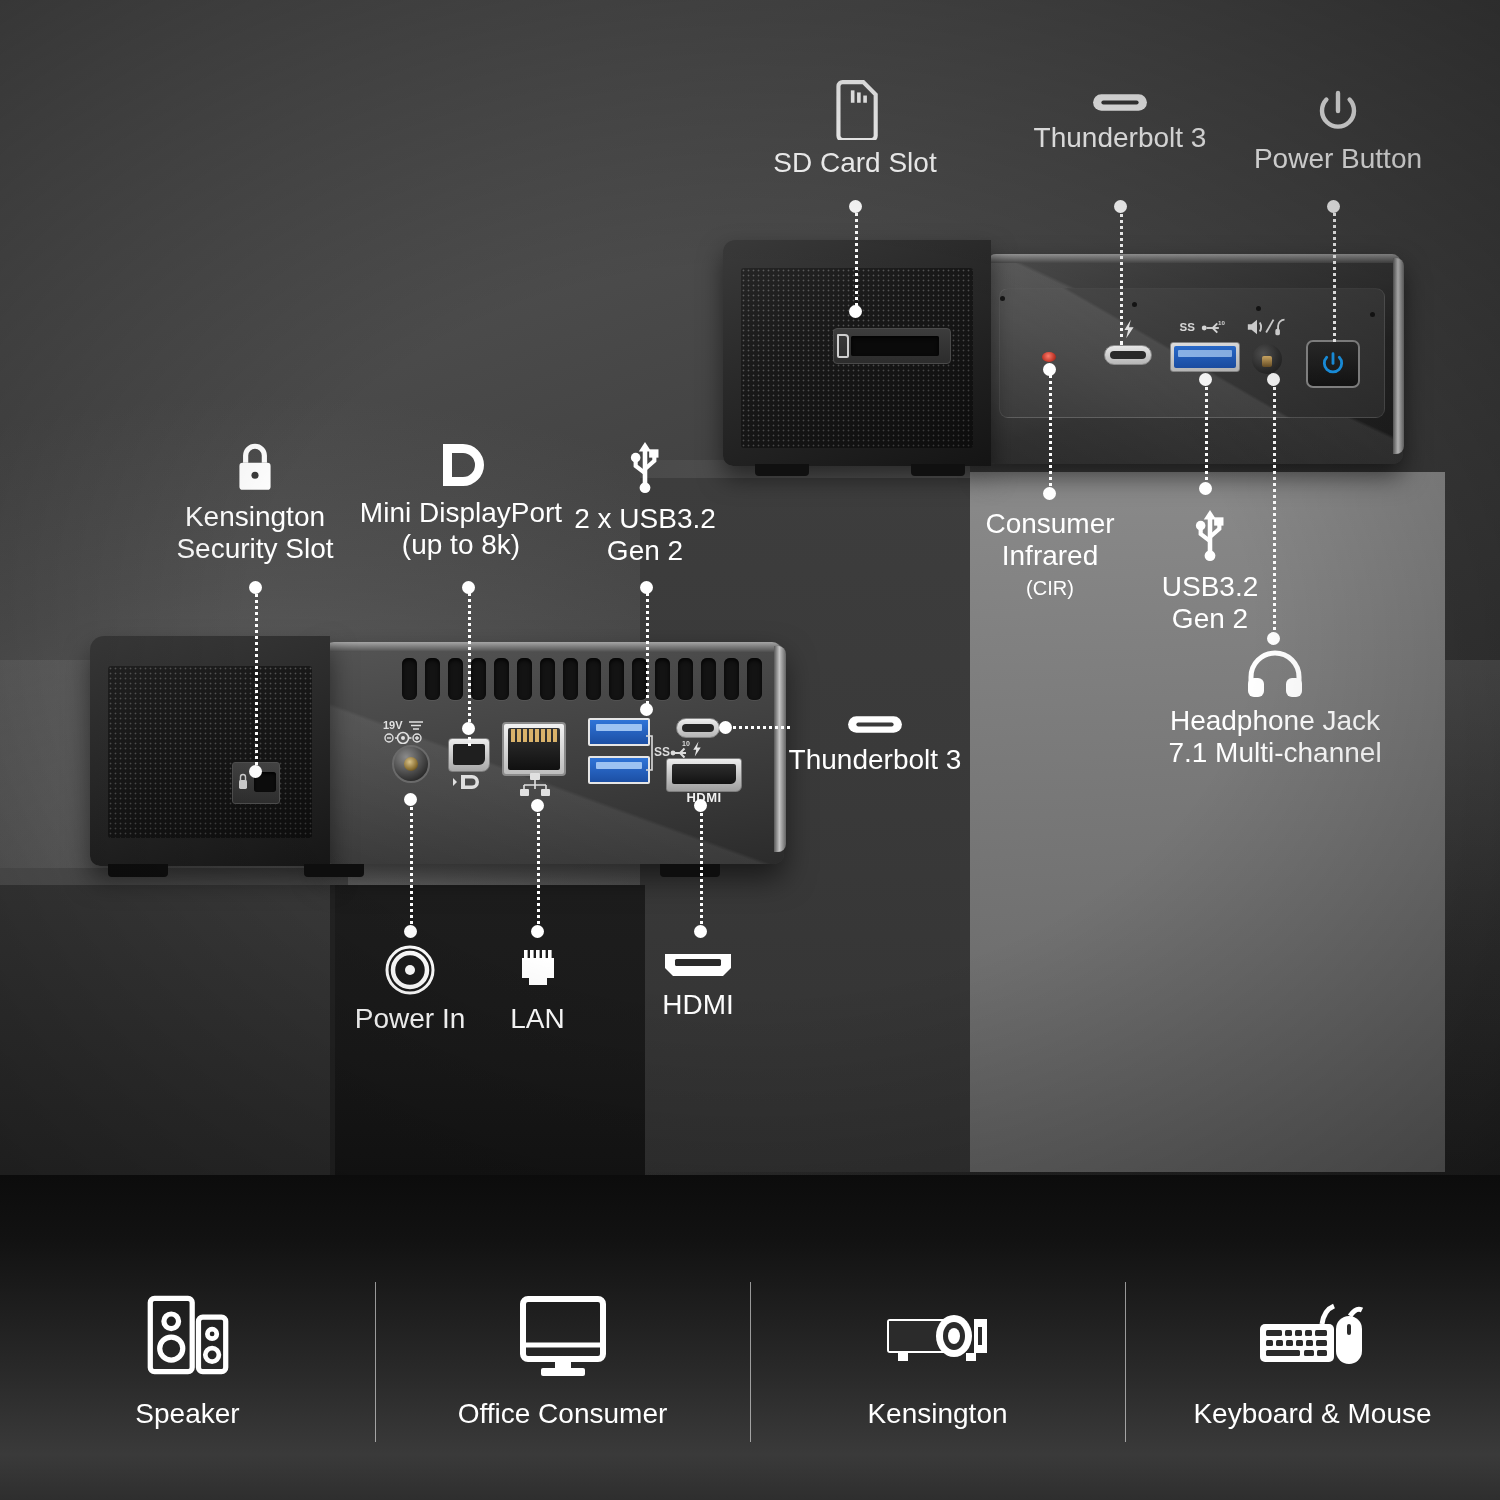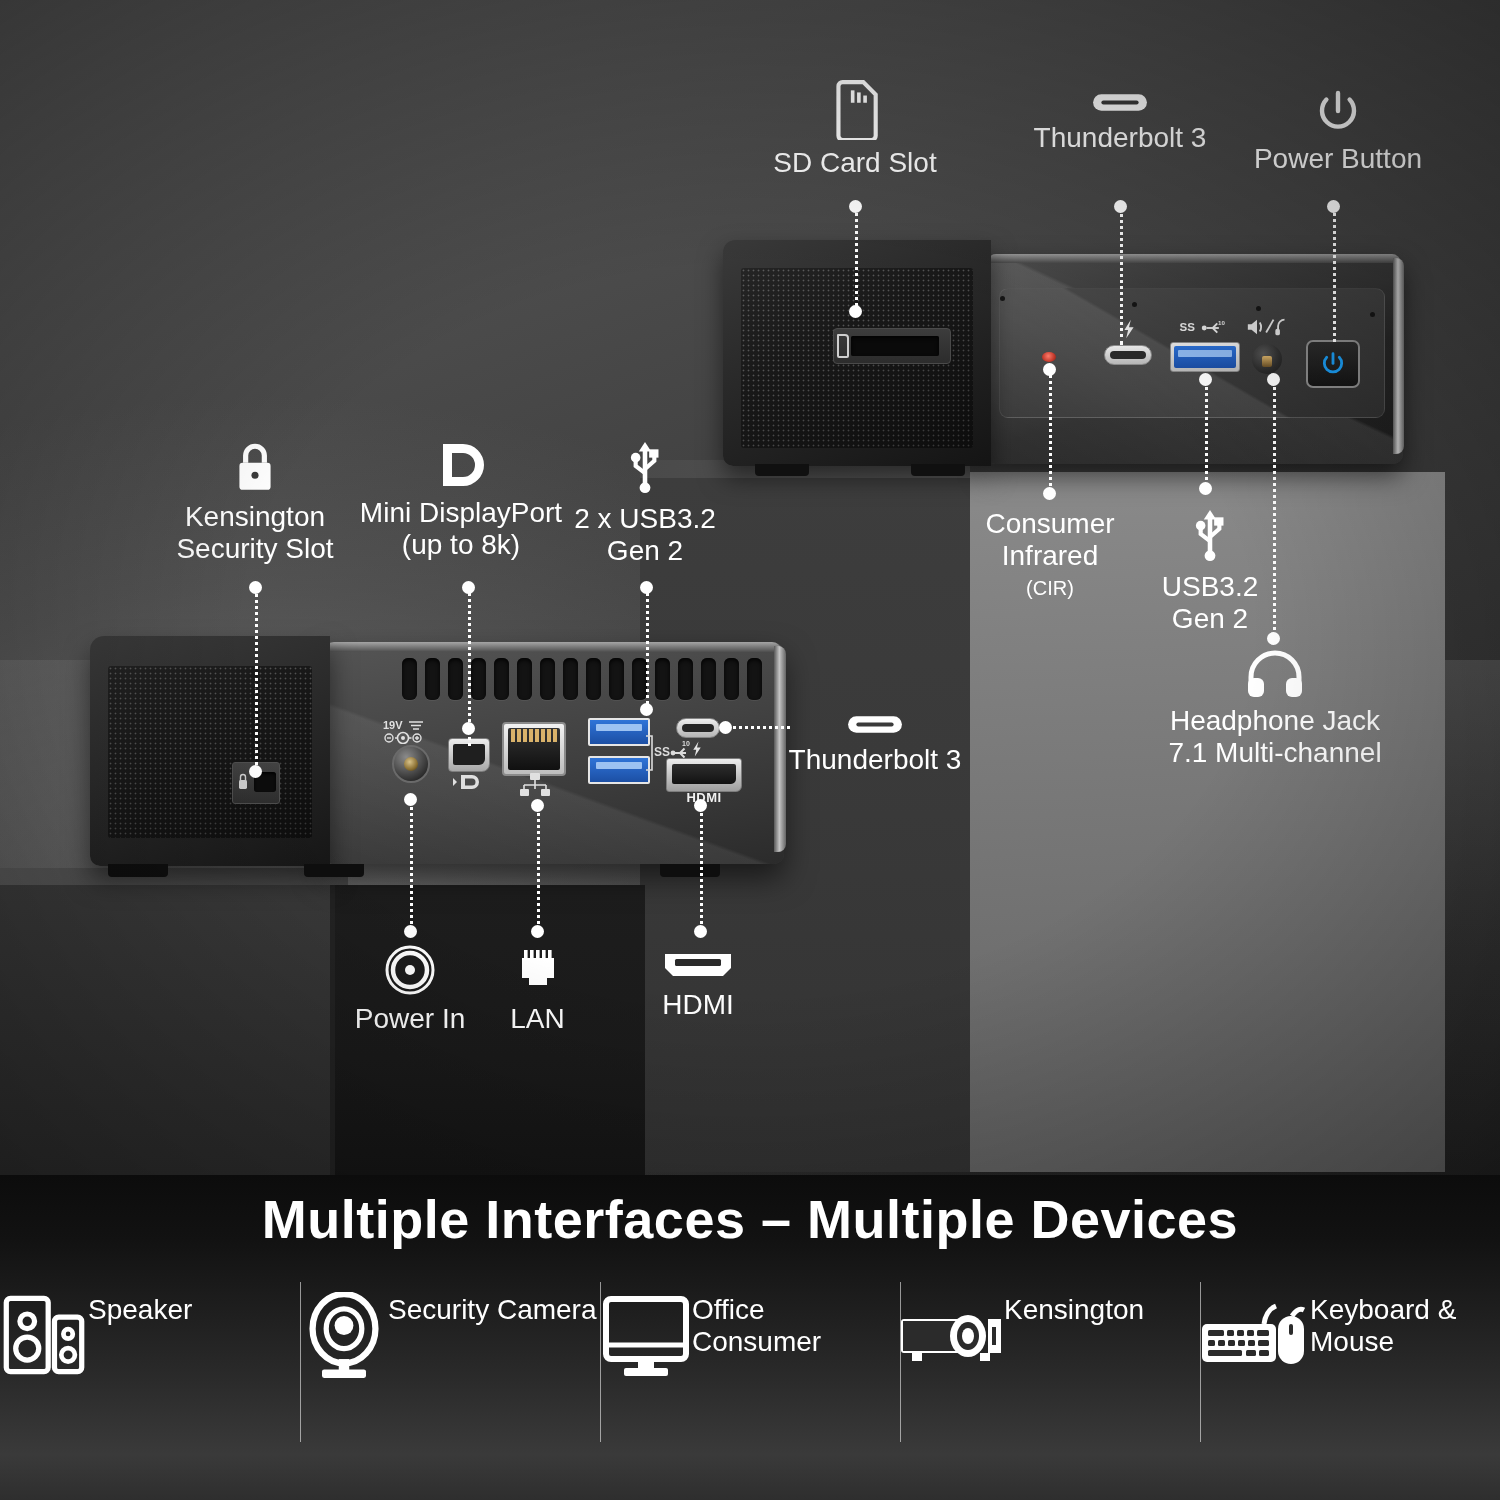--- a/index.html
+++ b/index.html
@@ -172,21 +172,21 @@
   .lead{position:absolute;border-left:3px dotted #fff;}
   .lead-h{position:absolute;border-top:3px dotted #fff;}
   .dot{position:absolute;width:13px;height:13px;border-radius:50%;background:#fff;}
 
   
   .banner{position:absolute;left:0;top:1175px;width:1500px;height:325px;
       background:linear-gradient(180deg,#0c0c0c 0%,#121212 20%,#2a2a2a 62%,#3a3a3a 86%,#2e2e2e 100%);}
   .banner-hd{position:absolute;left:0;top:1188px;width:1500px;text-align:center;
       font-size:54px;font-weight:bold;letter-spacing:.5px;color:#fff;}
   .strip{position:absolute;left:0;top:1272px;width:1500px;height:215px;display:flex;}
-  .cell{flex:1;position:relative;display:flex;flex-direction:row;justify-content:flex-start;padding-top:12px;}
+  .cell{flex:1;position:relative;display:flex;flex-direction:column;align-items:center;justify-content:flex-start;padding-top:12px;}
   .cell + .cell::before{content:"";position:absolute;left:0;top:10px;width:1px;height:160px;background:rgba(255,255,255,.55);}
   .cell-ico{height:104px;display:flex;align-items:center;justify-content:center;}
   .cell-lb{font-size:28px;margin-top:10px;color:#fff;}
 </style>
 </head>
 <body>
 
 <div class="stage">
 
   <div class="bg"></div>
@@ -539,50 +539,37 @@
     <div class="t1">Headphone Jack</div>
     <div class="t2">7.1 Multi-channel</div>
   </div>
   <div class="lead" style="left:1273px;top:380px;height:258px"></div>
   <div class="dot" style="left:1267px;top:373px"></div>
   <div class="dot" style="left:1267px;top:632px"></div>
 
   <div class="bg-vig"></div>
 
   <div class="banner"></div>
-  <div class="banner-hd">Multiple Interfaces – Multiple Devices</div>
 
   <div class="strip">
 
     <div class="cell">
       <div class="cell-ico">
         <svg viewBox="0 0 84 80" width="88" height="84">
           <rect x="6" y="4" width="40" height="70" rx="4" stroke="#fff" stroke-width="5" fill="none"></rect>
           <circle cx="26" cy="26" r="7" stroke="#fff" stroke-width="5" fill="none"></circle>
           <circle cx="26" cy="52" r="11" stroke="#fff" stroke-width="5" fill="none"></circle>
           <rect x="52" y="22" width="26" height="52" rx="4" stroke="#fff" stroke-width="5" fill="none"></rect>
           <circle cx="65" cy="38" r="4.5" stroke="#fff" stroke-width="4.5" fill="none"></circle>
           <circle cx="65" cy="58" r="6.5" stroke="#fff" stroke-width="4.5" fill="none"></circle>
         </svg>
       </div>
       <div class="cell-lb">Speaker</div>
     </div>
 
-    <div class="cell">
-      <div class="cell-ico">
-        <svg viewBox="0 0 84 84" width="88" height="88">
-          <ellipse cx="42" cy="35" rx="30" ry="33" stroke="#fff" stroke-width="6" fill="none"></ellipse>
-          <ellipse cx="42" cy="35" rx="17" ry="19" stroke="#fff" stroke-width="5" fill="none"></ellipse>
-          <circle cx="42" cy="32" r="9" fill="#fff"></circle>
-          <rect x="37" y="64" width="10" height="12" fill="#fff"></rect>
-          <rect x="21" y="74" width="42" height="8" rx="2" fill="#fff"></rect>
-        </svg>
-      </div>
-      <div class="cell-lb">Security Camera</div>
-    </div>
 
     <div class="cell">
       <div class="cell-ico">
         <svg viewBox="0 0 92 82" width="92" height="82">
           <rect x="6" y="4" width="80" height="60" rx="5" stroke="#fff" stroke-width="6" fill="none"></rect>
           <path d="M6 50 h80" stroke="#fff" stroke-width="5"></path>
           <rect x="38" y="64" width="16" height="10" fill="#fff"></rect>
           <rect x="24" y="73" width="44" height="8" rx="2" fill="#fff"></rect>
         </svg>
       </div>

